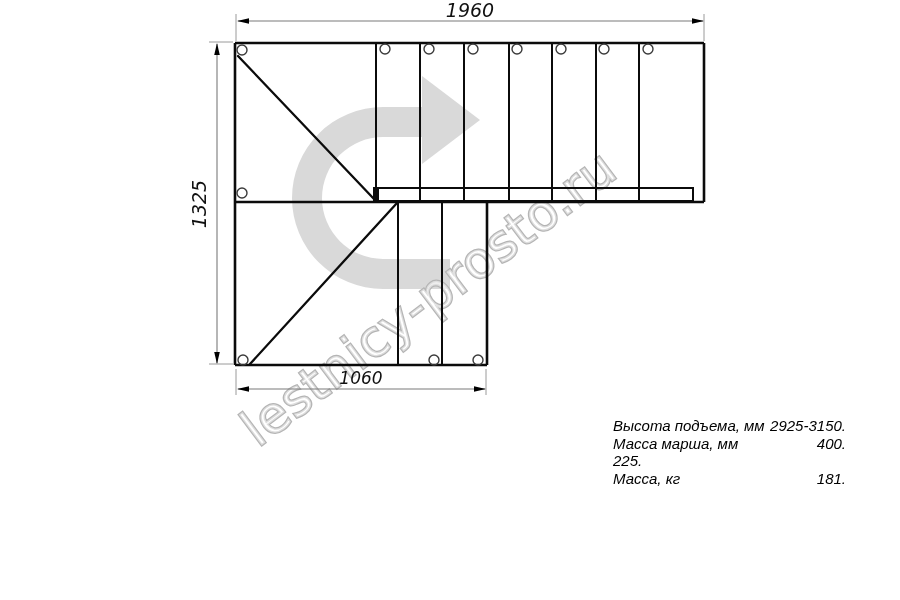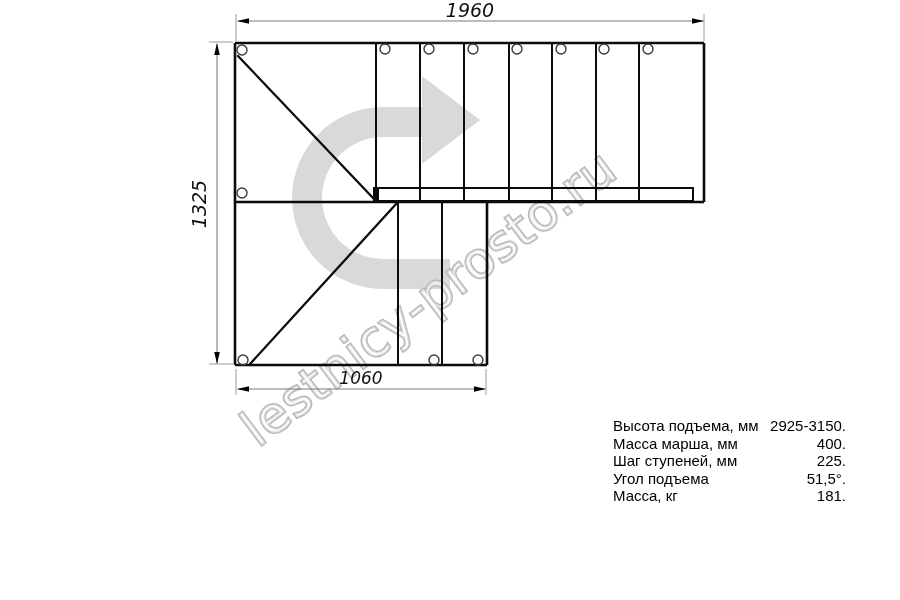--- a/index.html
+++ b/index.html
@@ -35,21 +35,21 @@
   .watermark{
     font-family:"DejaVu Sans",sans-serif;
     font-size:50px;letter-spacing:1px;
     fill:rgba(255,255,255,0.55);
     stroke:var(--watermark-stroke);stroke-width:2.5;
     paint-order:stroke fill;
   }
 
   .spec-table{
     position:absolute;left:613px;top:417px;width:233px;
-    font-size:15px;color:#000;
+    font-size:15px;font-style:italic;color:#000;
   }
   .spec-row{
     display:flex;justify-content:space-between;
     line-height:17.5px;white-space:nowrap;
   }
   .spec-value{}
 </style>
 </head>
 <body>
 
@@ -145,25 +145,20 @@
   <div class="spec-table">
     <div class="spec-row">
       <span class="spec-label">Высота подъема, мм</span>
       <span class="spec-value">2925-3150.</span>
     </div>
     <div class="spec-row">
       <span class="spec-label">Масса марша, мм</span>
       <span class="spec-value">400.</span>
     </div>
     <div class="spec-row">
-      <span class="spec-label">Шаг ступеней, мм</span>
       <span class="spec-value">225.</span>
-    </div>
-    <div class="spec-row">
-      <span class="spec-label">Угол подъема</span>
-      <span class="spec-value">51,5°.</span>
     </div>
     <div class="spec-row">
       <span class="spec-label">Масса, кг</span>
       <span class="spec-value">181.</span>
     </div>
   </div>
 </div>
 
 </body></html>

